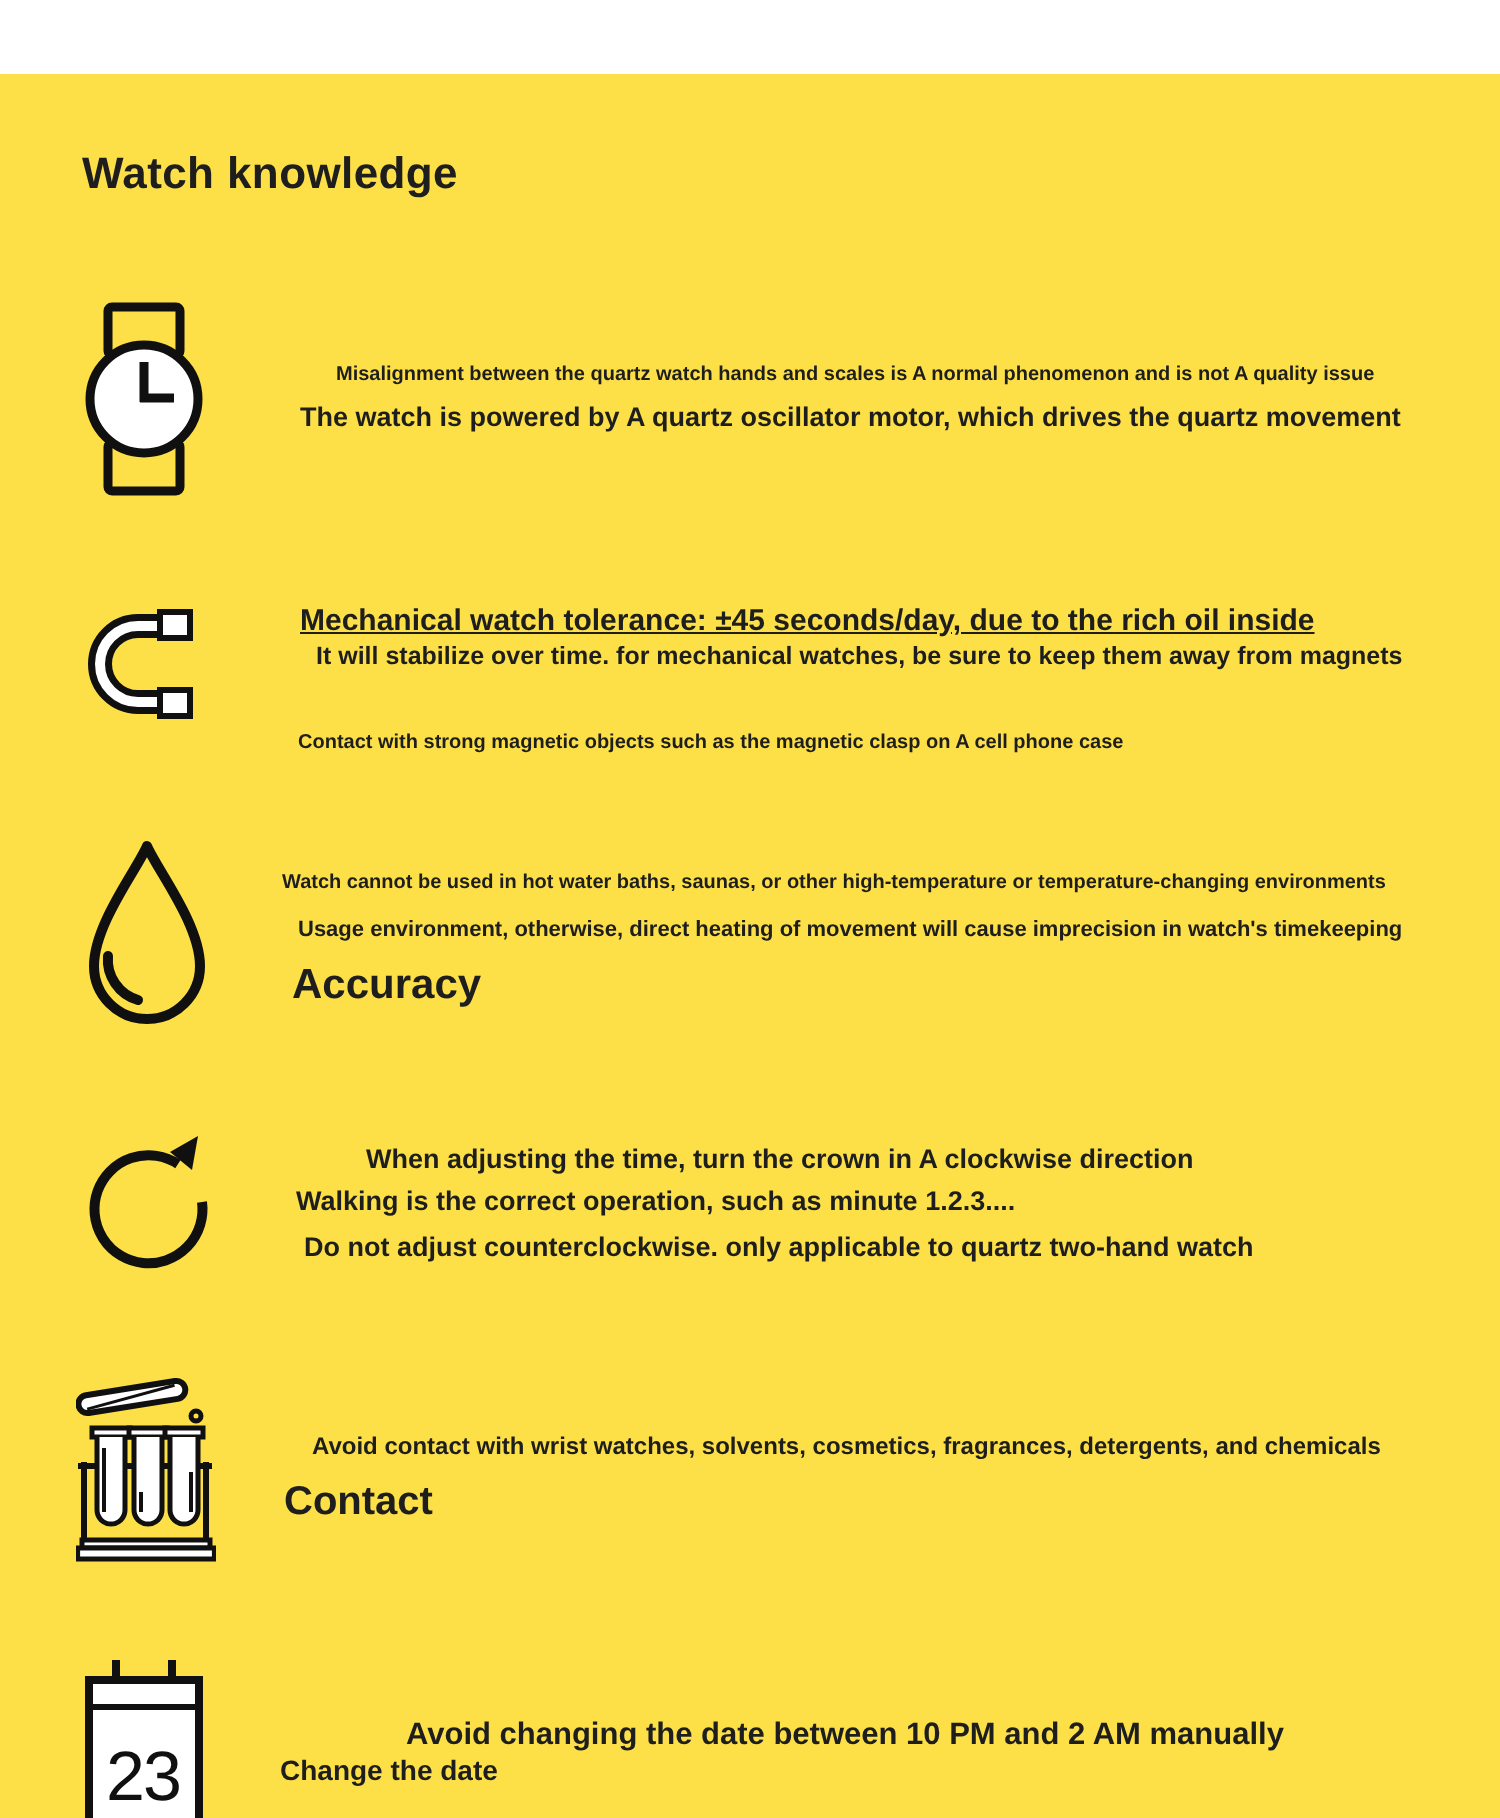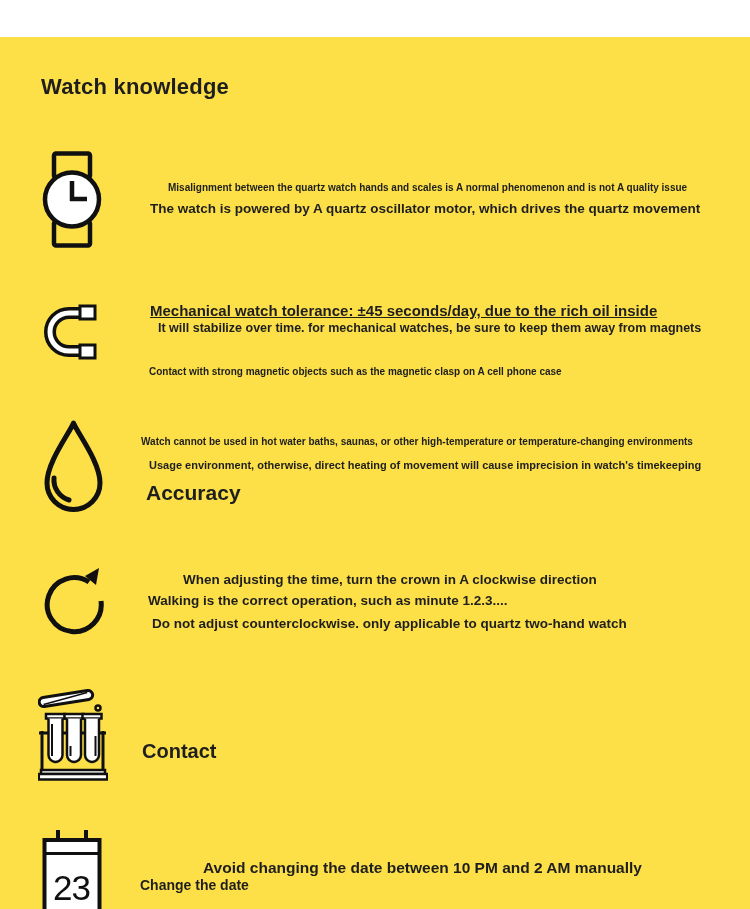--- a/index.html
+++ b/index.html
@@ -112,20 +112,21 @@
     <path d="M29 32.5 L29 69 A7 7 0 0 0 43 69 L43 32.5" fill="#ffffff" stroke-width="2.5"></path>
     <path d="M32.5 60 V70" stroke-width="2"></path>
 
     <rect x="44.5" y="28" width="19" height="4.5" fill="#ffffff" stroke-width="2.5"></rect>
     <path d="M47 32.5 L47 69 A7 7 0 0 0 61 69 L61 32.5" fill="#ffffff" stroke-width="2.5"></path>
     <path d="M57.5 50 V70" stroke-width="2"></path>
 
     <rect x="3" y="84" width="64" height="4" fill="#ffffff" stroke-width="2.5"></rect>
     <rect x="0.8" y="88" width="68.4" height="5.5" fill="#ffffff" stroke-width="2.5"></rect>
   </svg>
+  <div class="line s5l1">Avoid contact with wrist watches, solvents, cosmetics, fragrances, detergents, and chemicals</div>
   <div class="line s5l2">Contact</div>
 
   <svg class="icon ic-calendar" viewBox="0 0 60 90" fill="none" stroke="#101010">
     <path d="M16 0 V13 M44 0 V13" stroke-width="4"></path>
     <rect x="2.5" y="10" width="55" height="76" fill="#ffffff" stroke-width="4"></rect>
     <path d="M2.5 23.5 H57.5" stroke-width="3"></path>
     <text x="29.5" y="70" font-size="35" letter-spacing="-1" text-anchor="middle" fill="#101010" stroke="none">23</text>
   </svg>
   <div class="line s6l1">Avoid changing the date between 10 PM and 2 AM manually</div>
   <div class="line s6l2">Change the date</div>

